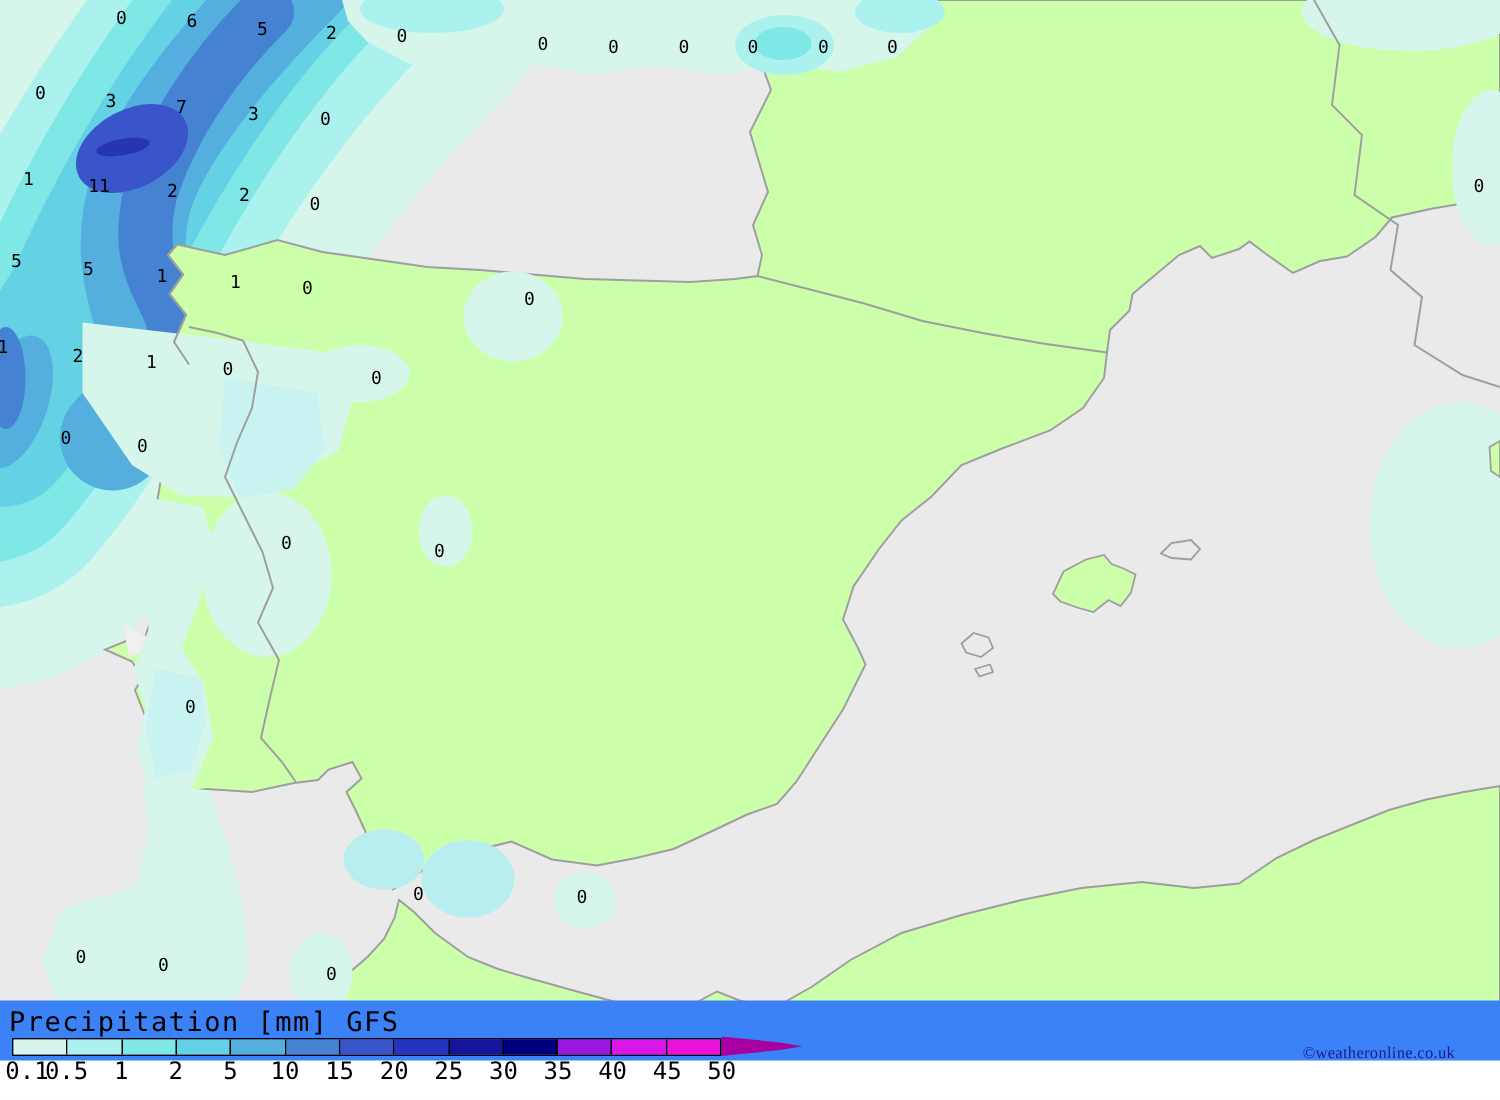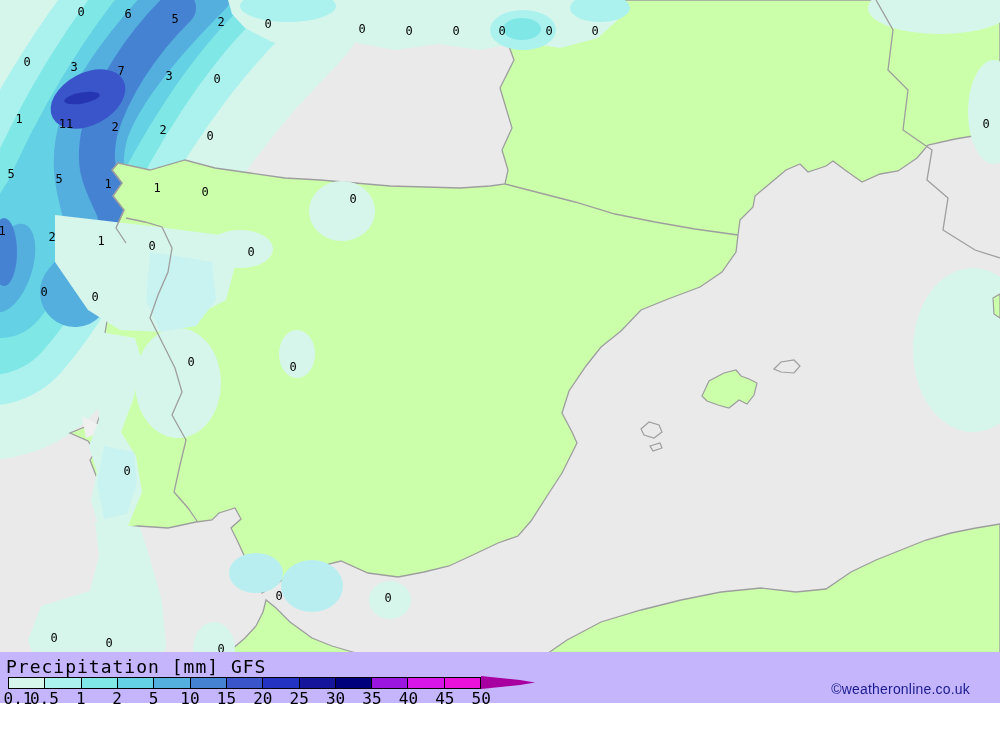--- a/index.html
+++ b/index.html
@@ -1,25 +1,25 @@
 <!DOCTYPE html>
 <html><head>
 <meta charset="utf-8">
 <style>
   html,body{margin:0;padding:0;background:#fff;}
   .app{position:relative;width:1000px;height:733px;background:#ffffff;overflow:hidden;
        font-family:"DejaVu Sans Mono","Liberation Mono",monospace;}
   .map{position:absolute;left:0;top:0;width:1000px;height:682px;}
   .map svg{display:block;}
   .mv{font:12px "DejaVu Sans Mono",monospace;fill:#000;text-anchor:middle;dominant-baseline:central;}
-  .footer{position:absolute;left:0;top:652px;width:1000px;height:51px;background:#c4b5fd;}
+  .footer{position:absolute;left:0;top:667px;width:1000px;height:40px;background:#3b82f6;}
   .title{position:absolute;left:6px;top:4px;font-size:18px;letter-spacing:1px;color:#000;white-space:pre;}
   .datetime{position:absolute;right:5px;top:4px;font-size:18px;letter-spacing:2px;color:#000;white-space:pre;}
-  .copyright{position:absolute;right:30px;top:29px;font-size:14px;letter-spacing:0.2px;color:#1b1b8f;
-             font-family:Liberation Sans, sans-serif;}
+  .copyright{position:absolute;right:30px;top:29px;font-size:11px;letter-spacing:0.2px;color:#1b1b8f;
+             font-family:Liberation Serif, serif;}
   .legend-bar{position:absolute;left:8px;top:25px;width:473px;height:12px;border:1px solid #000;
               display:flex;box-sizing:border-box;}
   .legend-bar .cell{flex:1 1 0;border-right:1px solid #000;}
   .legend-bar .cell:last-child{border-right:none;}
   .legend-ticks{position:absolute;left:0;top:37px;width:560px;height:14px;}
   .legend-ticks .tick{position:absolute;top:0;transform:translateX(-50%);font-size:16px;color:#000;}
   .legend-arrow{position:absolute;left:481px;top:23px;}
 </style>
 </head>
 <body>

